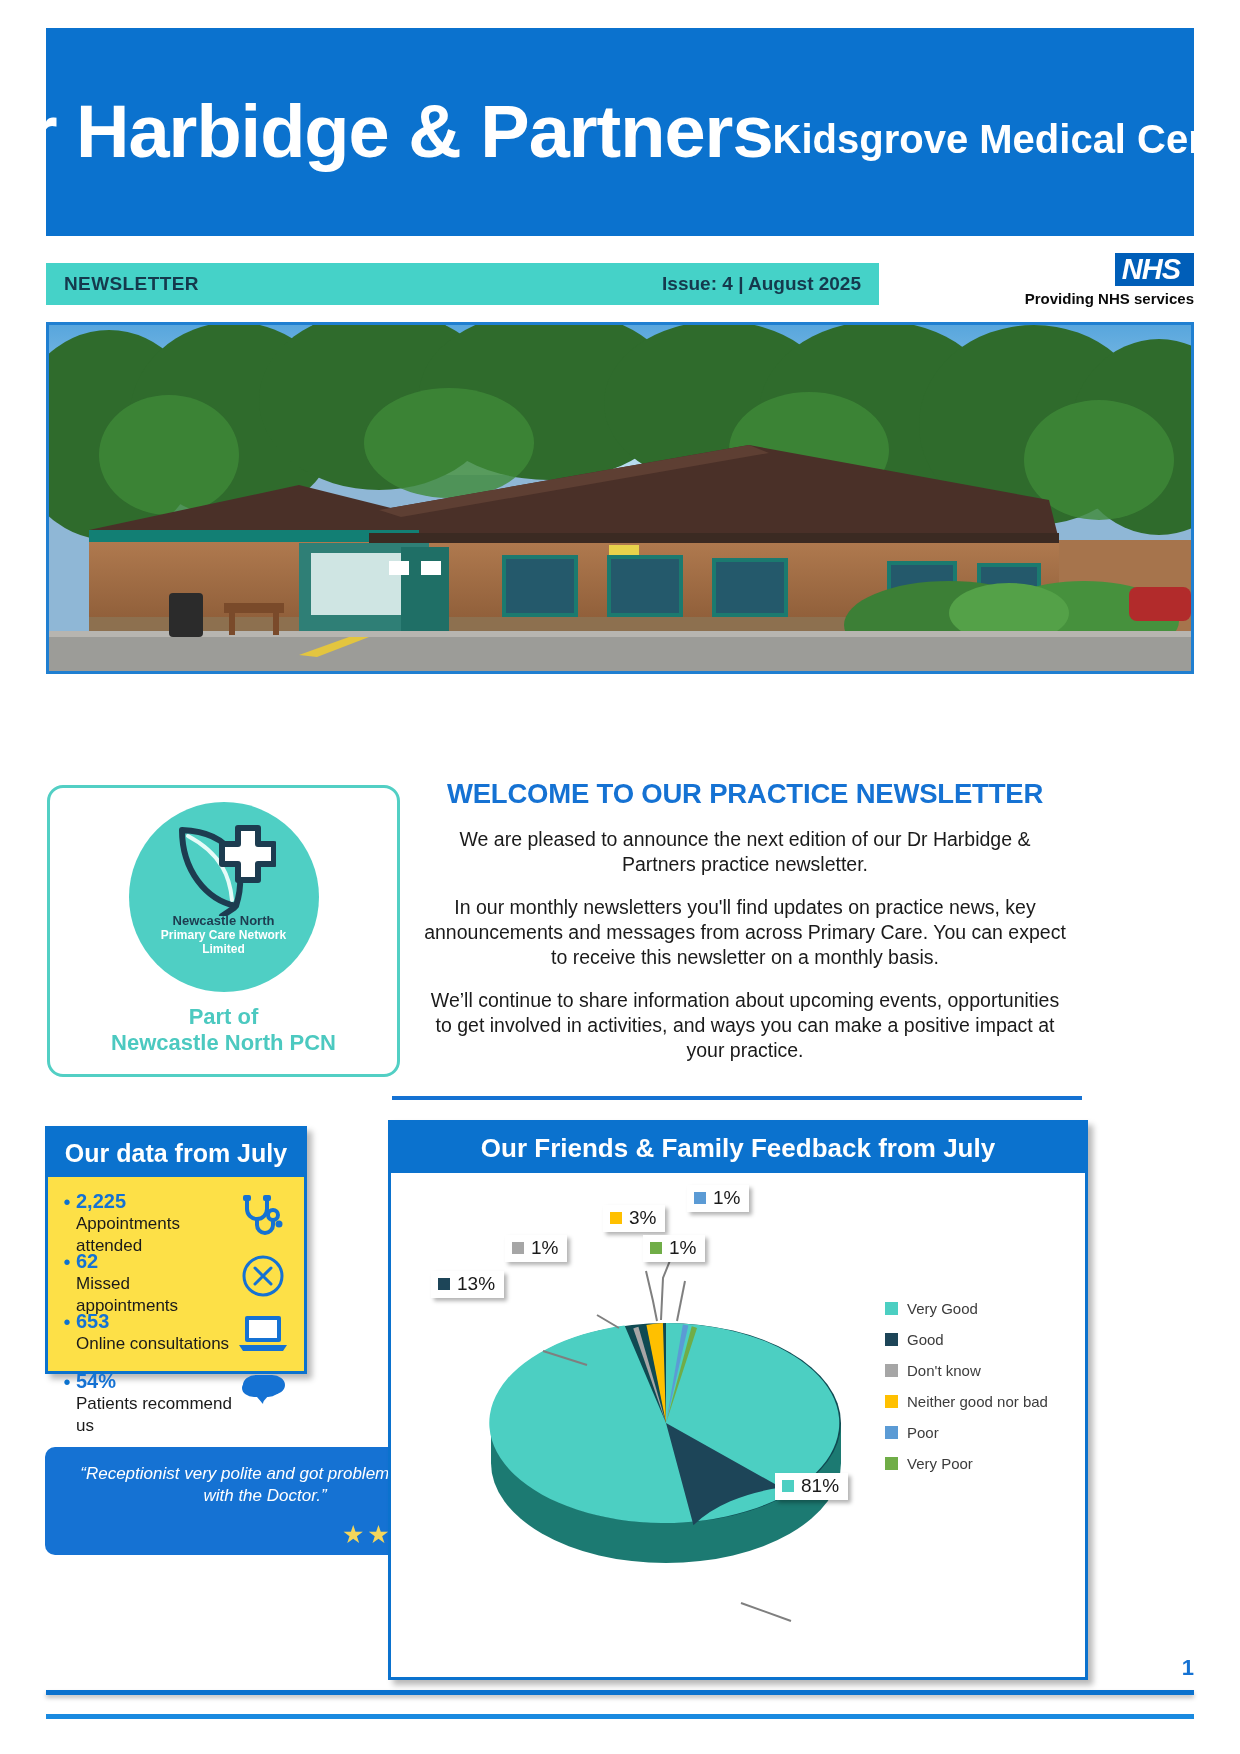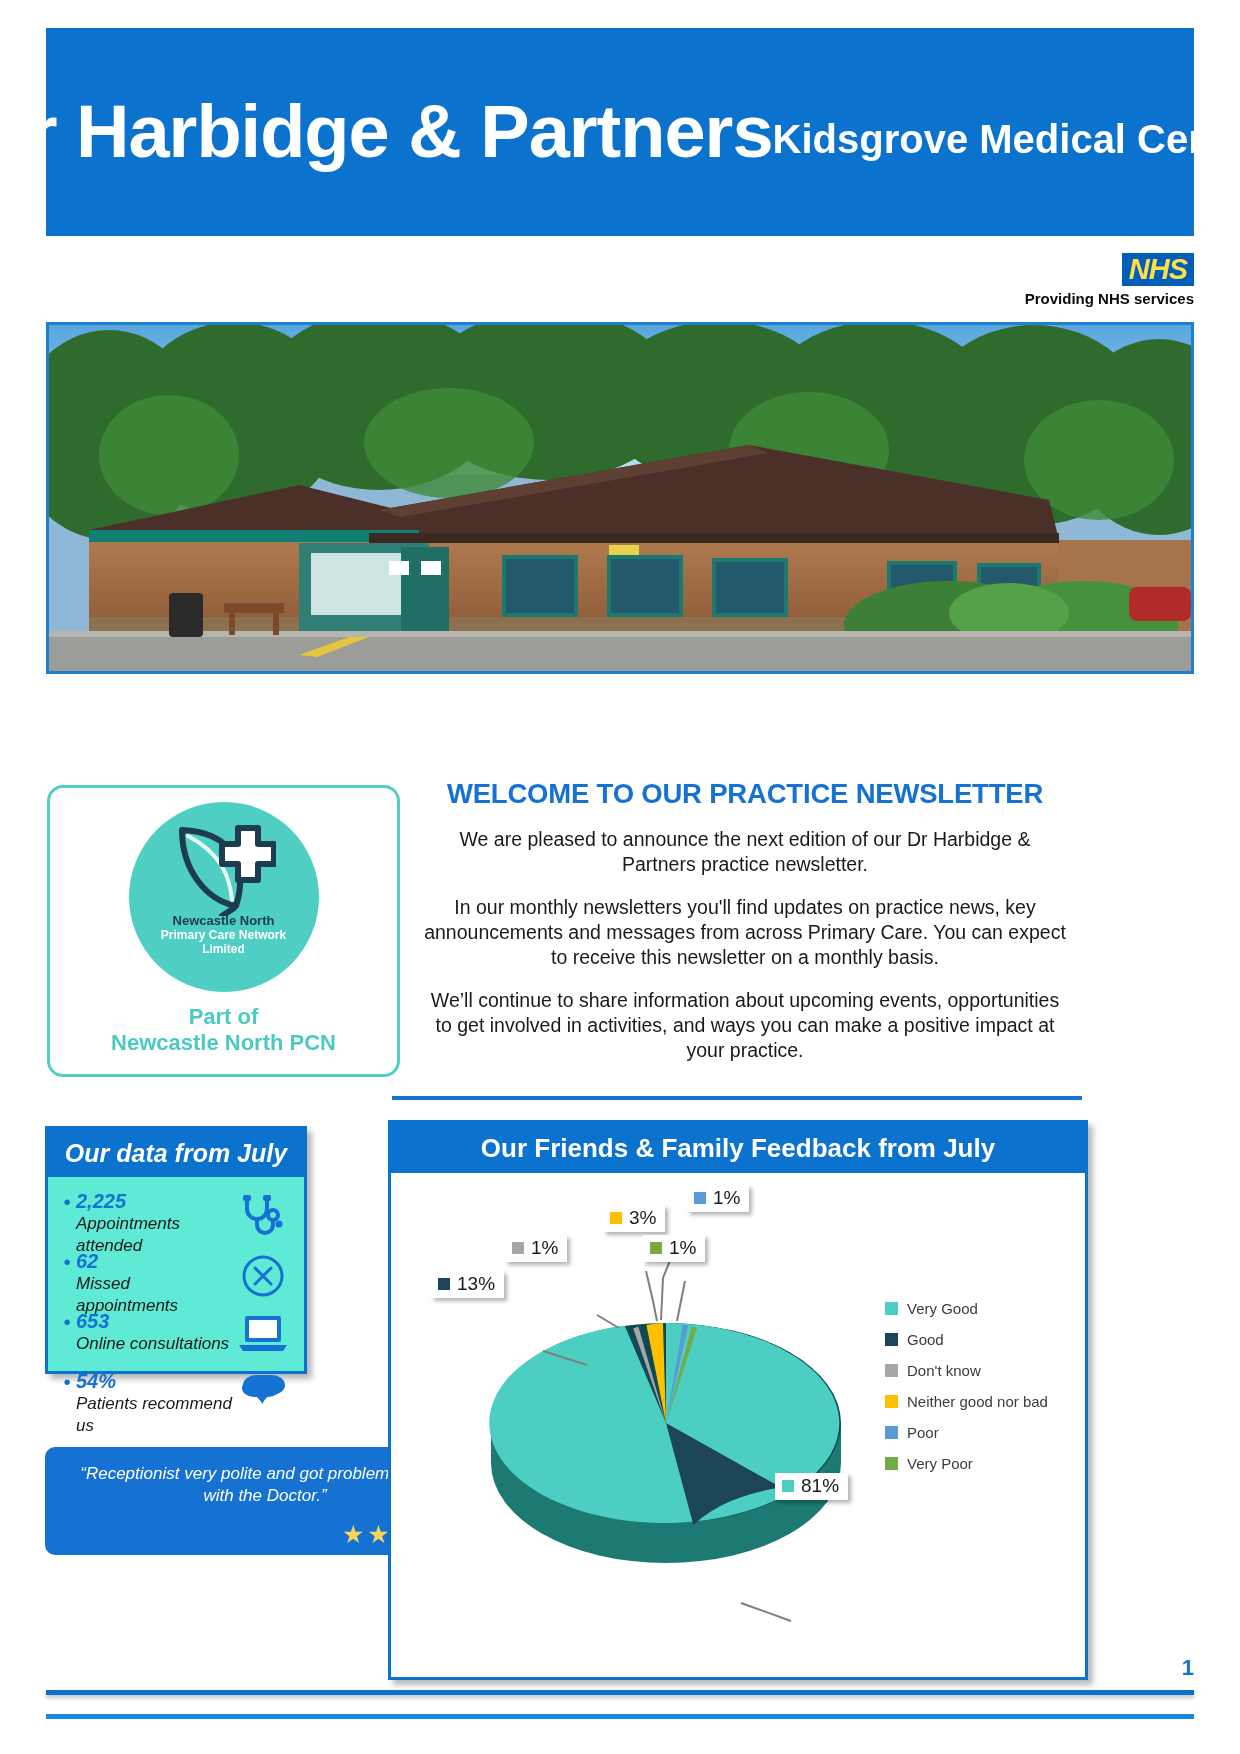--- a/index.html
+++ b/index.html
@@ -36,25 +36,25 @@
   }
   .nl-bar .nl-left { color:#15394d; font-size:19px; font-weight:bold; letter-spacing:.4px; }
   .nl-bar .nl-right { color:#15394d; font-size:19px; font-weight:bold; }
 
   
   .nhs-block {
     position:absolute; left:900px; top:253px; width:294px; height:56px;
     display:flex; flex-direction:column; align-items:flex-end; justify-content:flex-start;
   }
   .nhs-badge {
-    background:#005EB8; color:#fde047;
+    background:#005EB8; color:#ffffff;
     font-family:"Liberation Sans", sans-serif;
     font-weight:bold; font-style:italic;
     font-size:29px; line-height:30px;
-    padding:1px 7px 2px 7px; letter-spacing:-1px;text-align:right;
+    padding:1px 14px 2px 7px; letter-spacing:-1px;text-align:right;
   }
   .nhs-sub {
     color:#0b0b0b; font-size:15px; font-weight:bold; margin-top:4px;
   }
 
   
   .hero {
     position:absolute; left:46px; top:322px; width:1148px; height:352px;
     border:3px solid #1f7fd1;
     overflow:hidden;
@@ -95,23 +95,22 @@
     color:#1a1a1a; font-size:19.5px; line-height:1.3; text-align:center;
     margin-top:17px;
   }
   .welcome-rule {
     position:absolute; left:392px; top:1096px; width:690px; height:4px; background:#1572d3;
   }
 
   
   .data-panel {
     position:absolute; left:45px; top:1126px; width:262px; height:248px;
-    background:#5eead4; border:3px solid #0b72ce;
+    background:#fde047; border:3px solid #0b72ce;
     box-shadow:5px 5px 6px rgba(0,0,0,.28);
-    font-style:italic;
   }
   .data-head {
     height:48px; background:#0b72ce; display:flex; align-items:center; justify-content:center;
   }
   .data-head span { color:#ffffff; font-size:25px; font-weight:bold; }
   .data-list { padding:12px 10px 0 10px; }
   .data-row { display:flex; align-items:flex-start; position:relative; height:60px; }
   .data-bullet { color:#0b72ce; font-size:20px; line-height:22px; width:18px; text-align:center; padding-top:2px;}
   .data-text { flex:1; }
   .data-num { color:#1572d3; font-size:20px; font-weight:bold; line-height:24px; }
@@ -177,20 +176,24 @@
 </head>
 <body>
 
 <div class="page">
 
   <div class="masthead">
     <h1>Dr Harbidge &amp; Partners</h1>
     <h2>Kidsgrove Medical Centre</h2>
   </div>
 
+  <div class="nl-bar">
+    <div class="nl-left">NEWSLETTER</div>
+    <div class="nl-right">Issue: 4 | August 2025</div>
+  </div>
 
   <div class="nhs-block">
     <div class="nhs-badge">NHS</div>
     <div class="nhs-sub">Providing NHS services</div>
   </div>
 
   <div class="hero">
     <svg viewBox="0 0 1142 346" preserveAspectRatio="none">
       <defs>
         <linearGradient id="sky" x1="0" y1="0" x2="0" y2="1">

